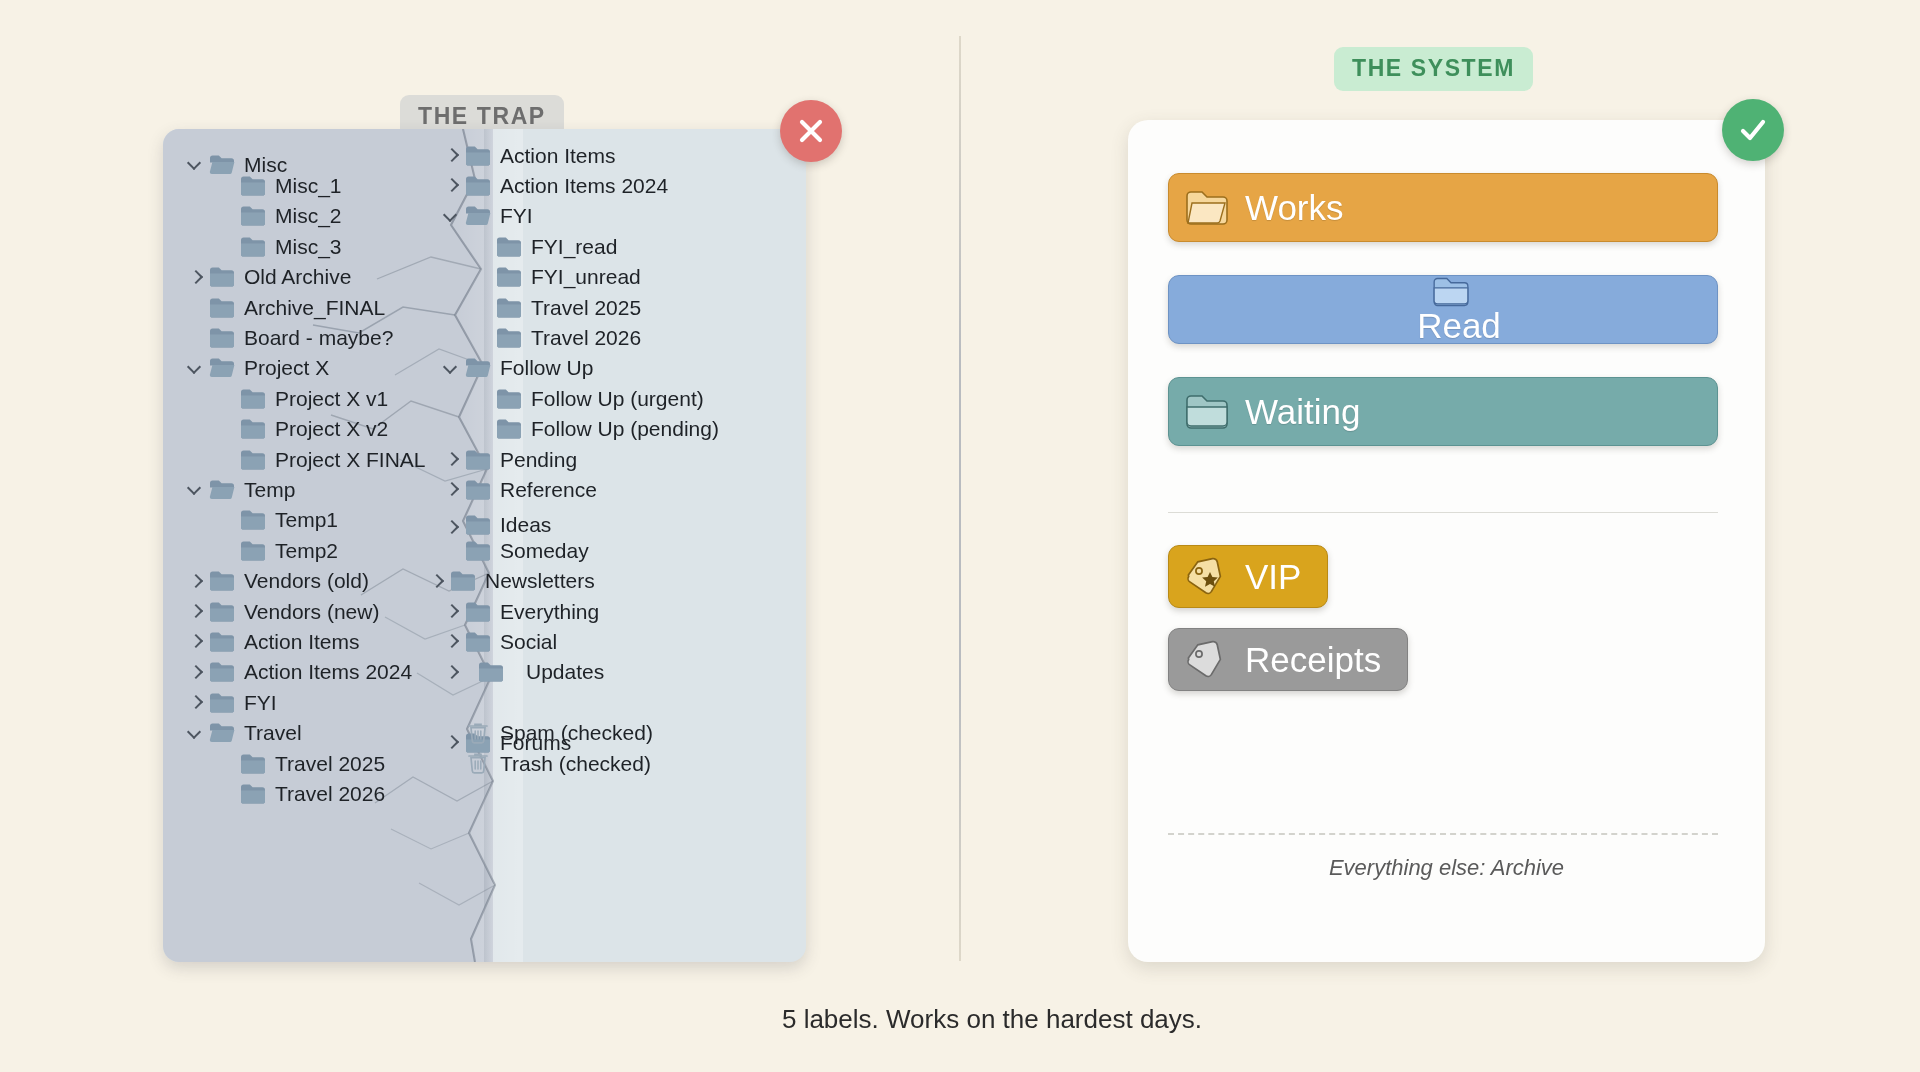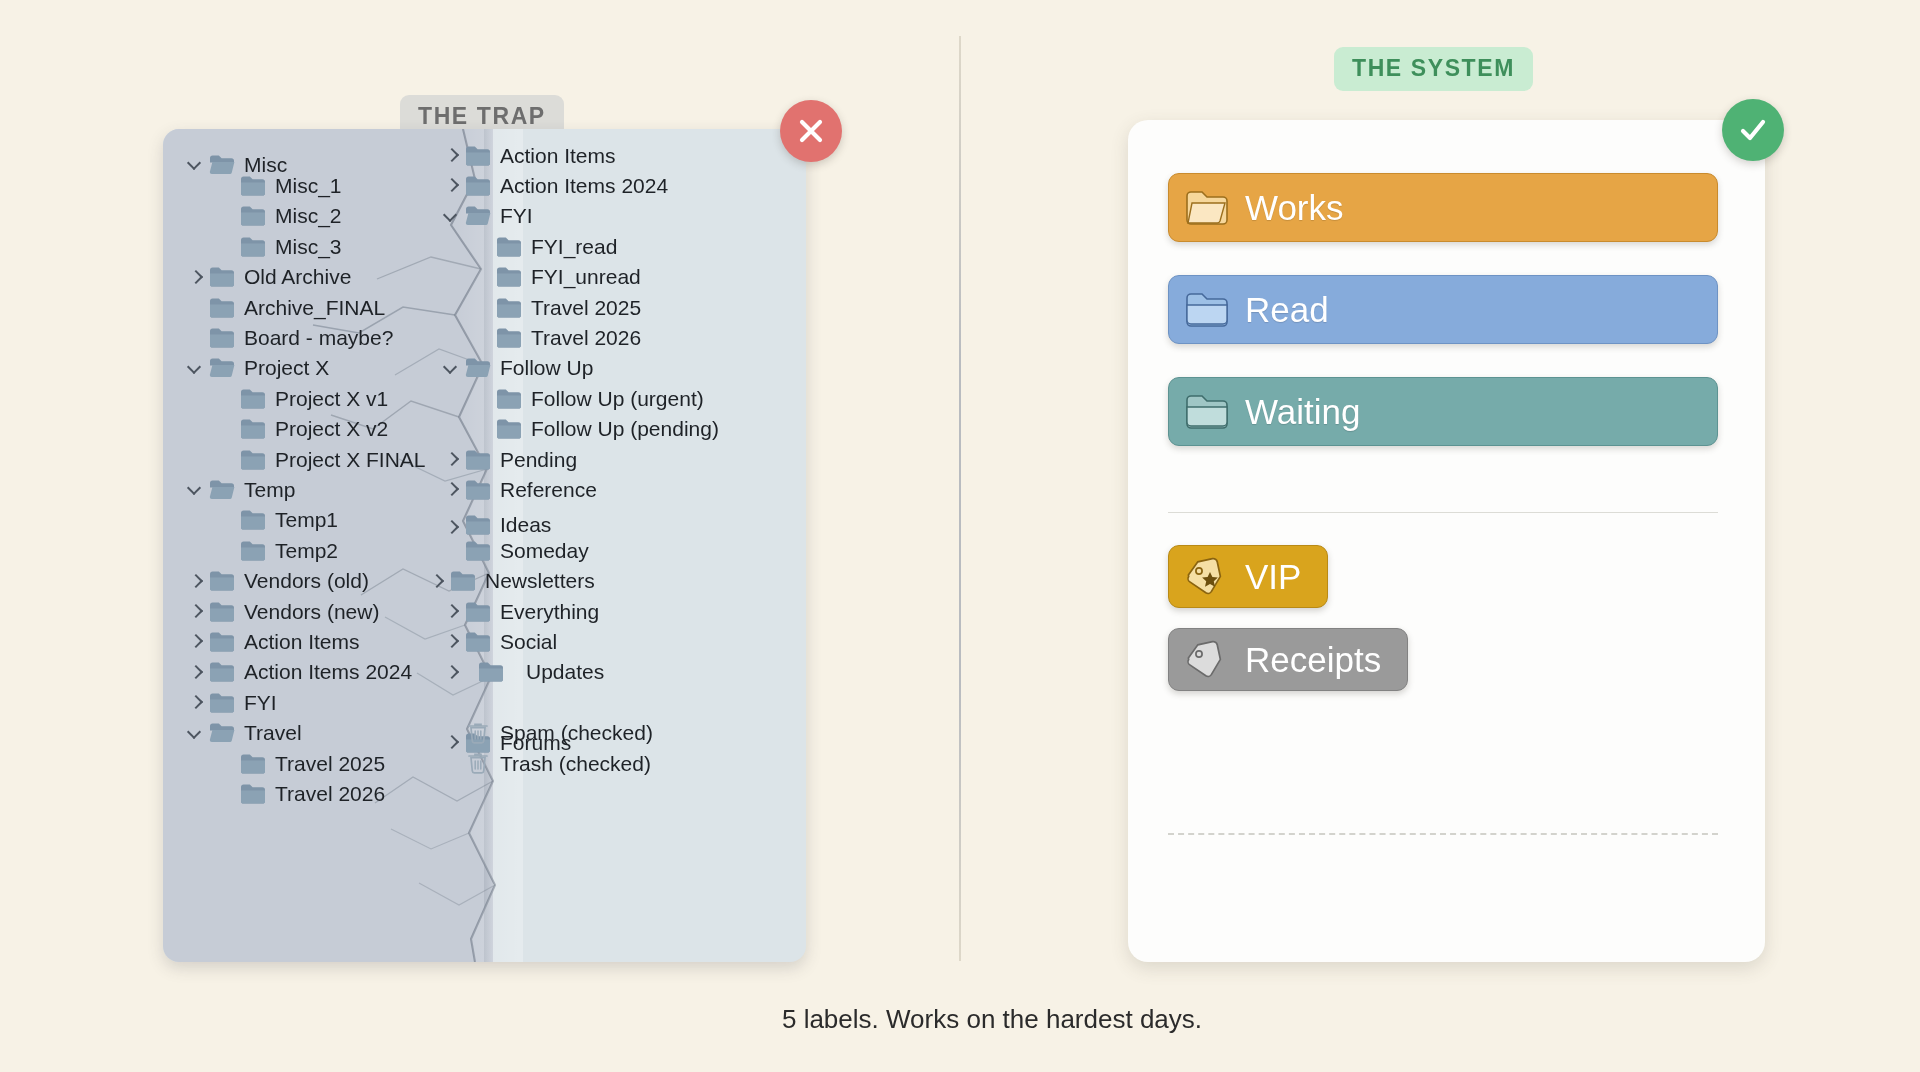--- a/index.html
+++ b/index.html
@@ -95,21 +95,21 @@
     display:flex;align-items:center;
     box-shadow:0 3px 6px rgba(70,65,55,.20);
     box-sizing:border-box;
     padding-left:16px;
   }
   .labelbar .bar-text{
     color:#ffffff;font-size:35px;margin-left:16px;line-height:1;
     text-shadow:0 1px 1px rgba(0,0,0,.14);
   }
   #bar-action{top:53px;background:#e6a545;border:1.5px solid #c98b2d;}
-  #bar-read{top:155px;background:#86abdb;border:1.5px solid #6e93c4;}
+  #bar-read{top:155px;background:#86abdb;border:1.5px solid #6e93c4;flex-direction:column;}
   #bar-waiting{top:257px;background:#76abaa;border:1.5px solid #5d9392;}
 
   #sys-rule{
     position:absolute;left:40px;top:392px;width:550px;height:1px;background:#dcdcd6;
   }
 
   .tagchip{
     position:absolute;left:40px;
     border-radius:11px;
     display:flex;align-items:center;
@@ -571,20 +571,21 @@
 
     <div class="tagchip" id="chip-receipts">
       <svg width="46" height="40" viewBox="0 0 46 40">
         <path d="M4 14 L16 3 h15 a4 4 0 0 1 4 4 v15 L23 35 a4 4 0 0 1 -5.6 0 L4 21 a4 4 0 0 1 0 -5.6 z" fill="#dcdcdc" stroke="#6b6b6b" stroke-width="1.7" transform="rotate(-12 23 19)"></path>
         <circle cx="14" cy="14" r="3.1" fill="none" stroke="#6b6b6b" stroke-width="1.7"></circle>
       </svg>
       <span class="chip-text">Receipts</span>
     </div>
 
     <div id="sys-dashed"></div>
+    <div id="sys-footnote">Everything else: Archive</div>
   </div>
 
   <div id="badge-check" class="badge">
     <svg width="34" height="34" viewBox="0 0 34 34">
       <path d="M7 18 L14 25 L27 9" fill="none" stroke="#fff" stroke-width="4.2" stroke-linecap="round" stroke-linejoin="round"></path>
     </svg>
   </div>
 
   <div id="caption">5 labels. Works on the hardest days.</div>
 </div>

